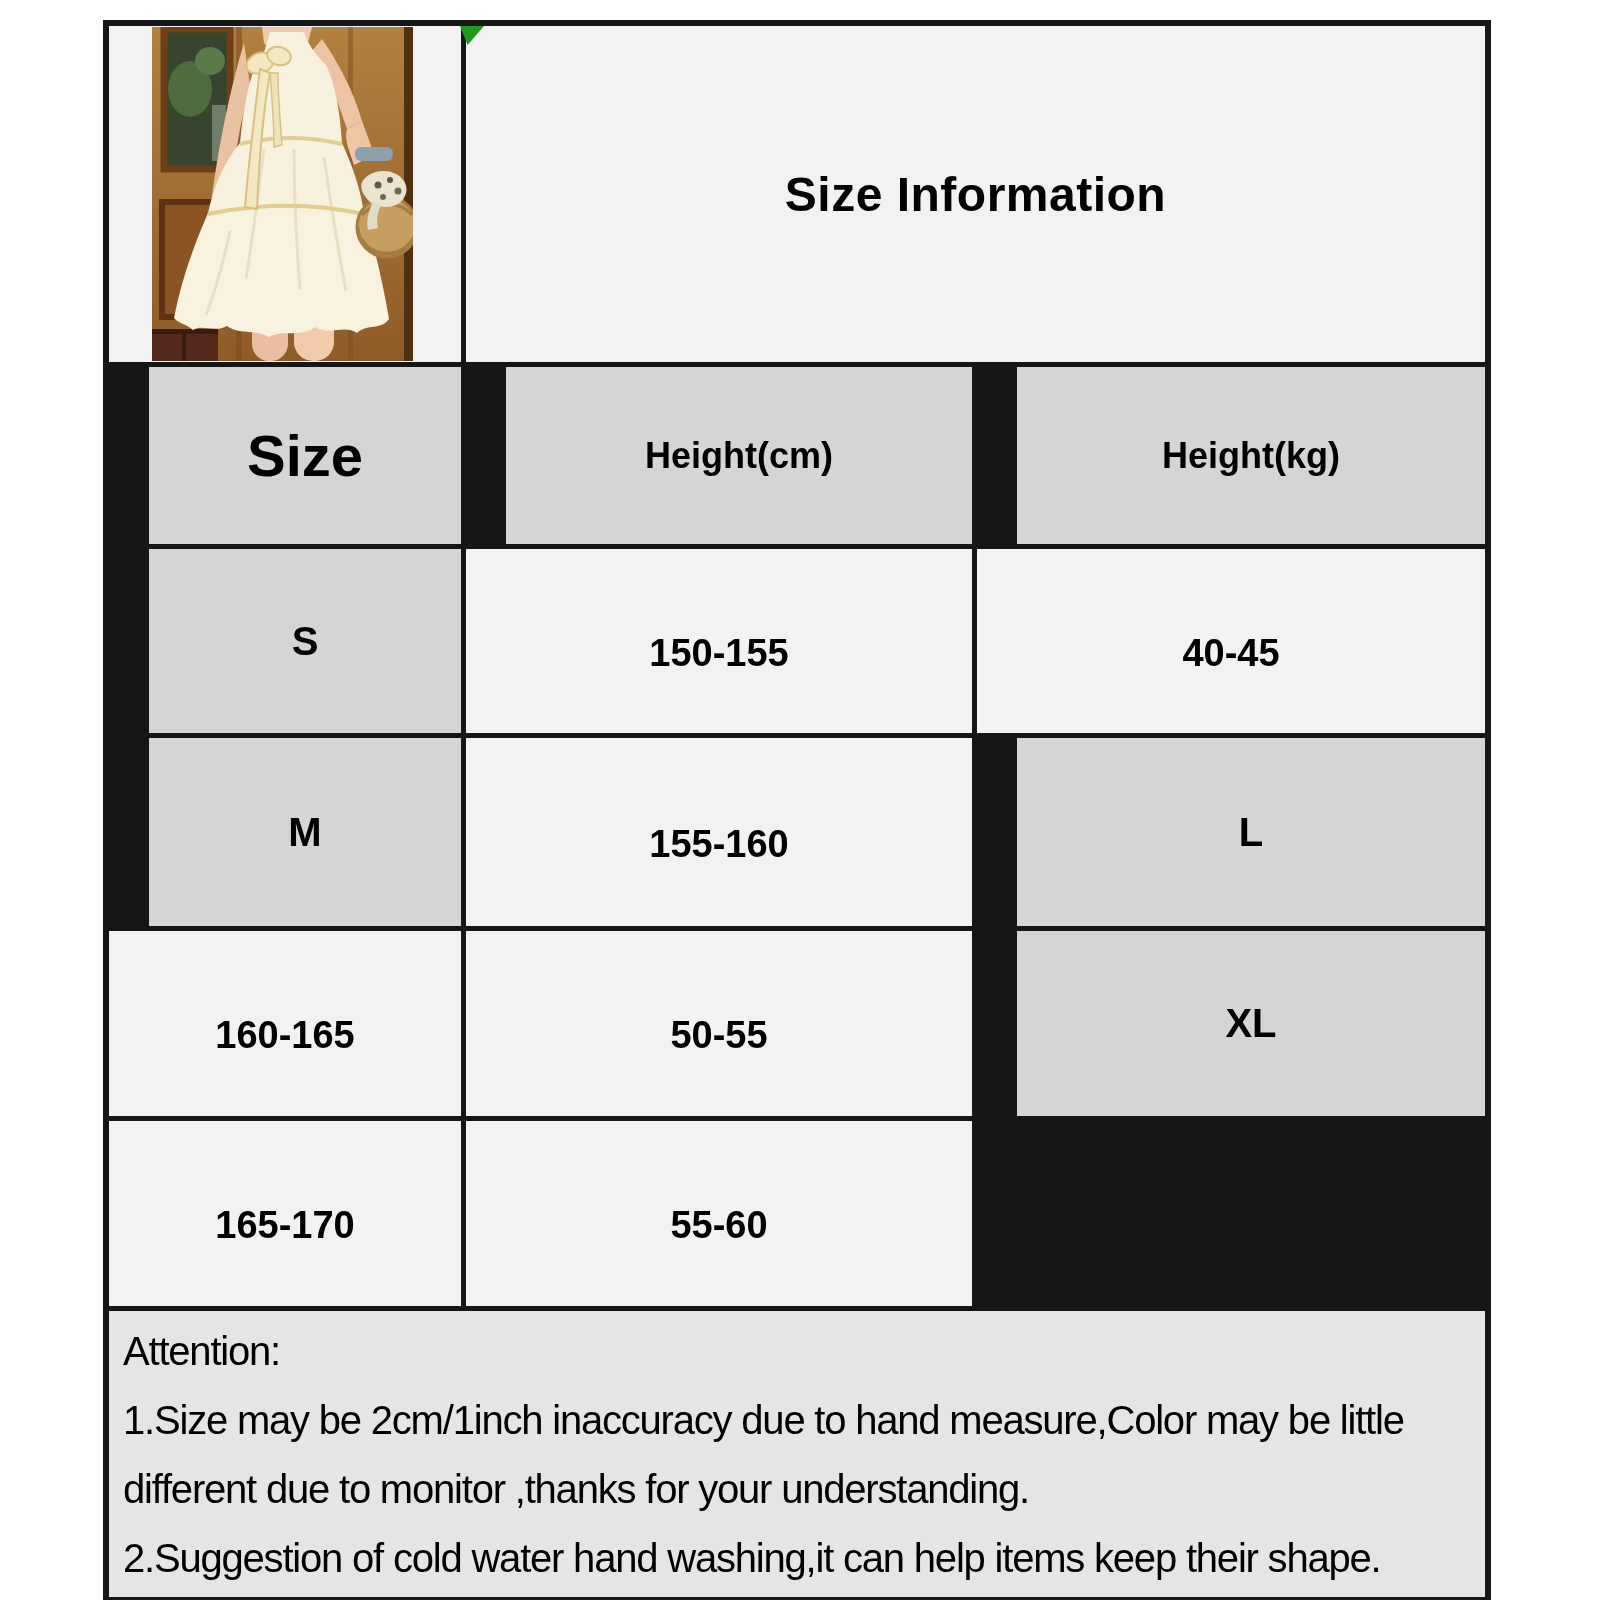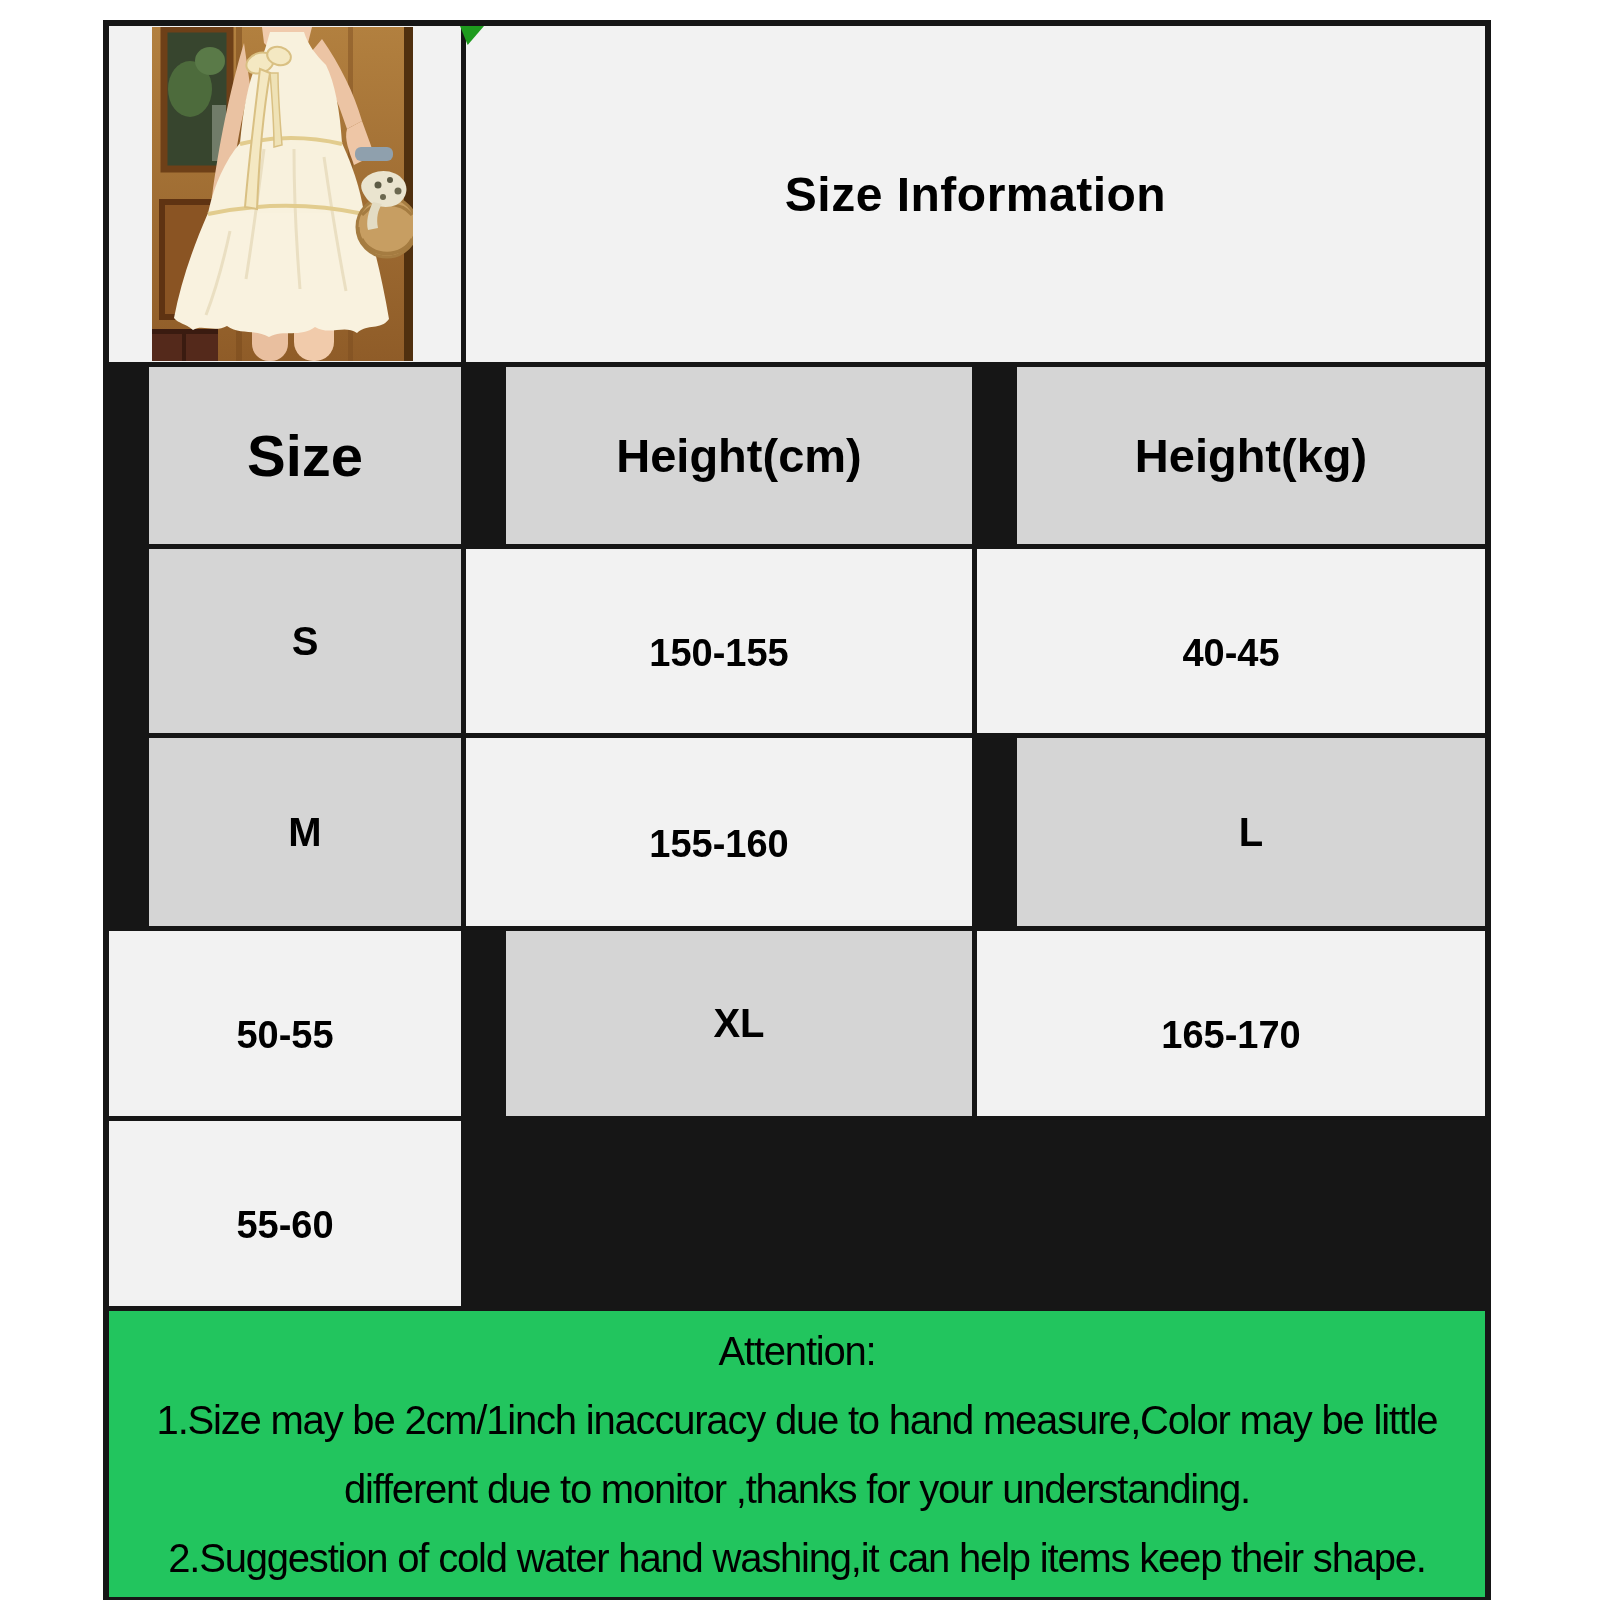--- a/index.html
+++ b/index.html
@@ -23,26 +23,26 @@
   .cell.gray { background:#d5d5d5;margin-left:40px; }
   .photo-cell { justify-content:flex-start; align-items:flex-start; }
   .photo-wrap { margin-left:43px; margin-top:1px; width:261px; height:334px; }
   .title-cell { grid-column:2 / 4; position:relative; }
   .title-text { font-size:48px; font-weight:bold; letter-spacing:0.5px; }
   .corner-flag {
     position:absolute; top:0; left:-6px; width:24px; height:19px;
     background:#1e9b1e; clip-path:polygon(0 0, 100% 0, 32% 100%);
   }
   .hdr-size { font-size:58px; font-weight:bold; }
-  .hdr-label { font-size:47px; font-weight:bold; }
+  .hdr-label { font-size:36px; font-weight:bold; }
   .size-letter { font-size:40px; font-weight:bold; }
   .value { font-size:38px; font-weight:bold;margin-top:24px; }
   .attention-cell {
-    grid-column:1 / 4; background:#22c55e; display:block;
-    padding:6px 14px; box-sizing:border-box; text-align:center;
+    grid-column:1 / 4; background:#e5e5e5; display:block;
+    padding:6px 14px; box-sizing:border-box; text-align:left;
   }
   .attn-line {
     font-size:40px; font-weight:normal; color:#000;
     line-height:69px; letter-spacing:-1.2px;
   }
 </style>
 </head>
 <body>
 
 <div class="sheet">
@@ -157,20 +157,23 @@
     <span class="size-letter">M</span>
   </div>
   <div class="cell">
     <span class="value">155-160</span>
   </div>
 
   <div class="cell gray">
     <span class="size-letter">L</span>
   </div>
   <div class="cell">
+    <span class="value">160-165</span>
+  </div>
+  <div class="cell">
     <span class="value">50-55</span>
   </div>
 
   <div class="cell gray">
     <span class="size-letter">XL</span>
   </div>
   <div class="cell">
     <span class="value">165-170</span>
   </div>
   <div class="cell">

